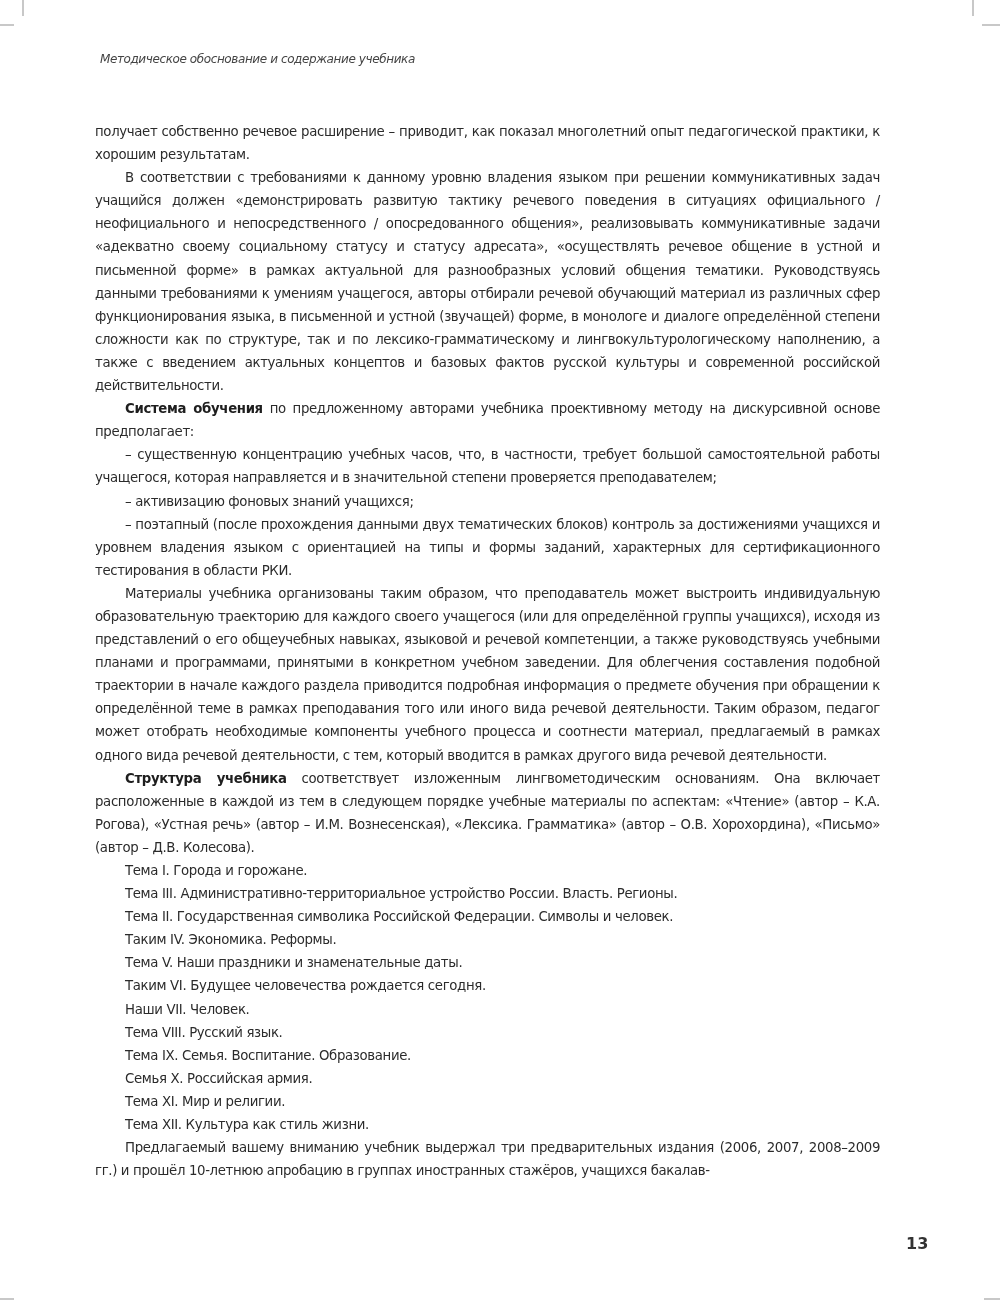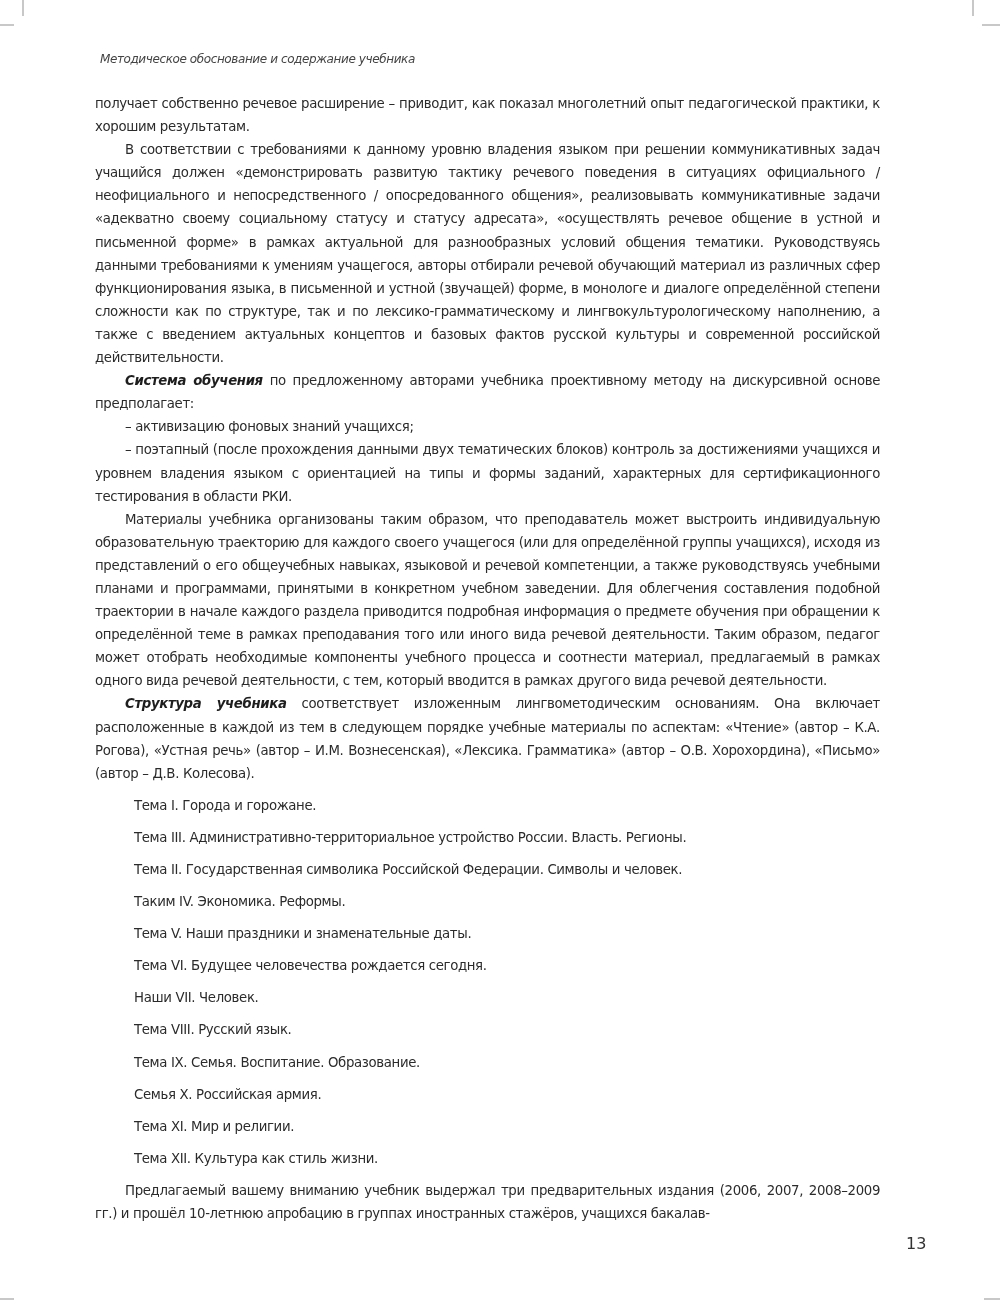--- a/index.html
+++ b/index.html
@@ -5,53 +5,54 @@
   html, body { margin: 0; padding: 0; background: #ffffff; }
   body { width: 1000px; height: 1300px; position: relative; overflow: hidden;
          font-family: "DejaVu Sans", sans-serif; color: #2a2a2a; }
   .crop { position: absolute; background: #c8c8c8; }
   .running-head { position: absolute; left: 100px; top: 52px; font-size: 12px;
                   font-style: italic; color: #444; letter-spacing: -0.4px; }
   .body-text { position: absolute; left: 95px; top: 92px; width: 785px;
                font-size: 13.3px; line-height: 23.1px; text-align: justify;
                letter-spacing: -0.35px; color: #2b2b2b; }
   .body-text p { margin: 0; text-indent: 30px; }
-  .body-text p.noindent { text-indent: 0; }
-  .body-text b { font-weight: bold; color: #1e1e1e; font-style: italic; }
-  .topic { margin: 9px; padding-left: 30px; text-align: left; }
+  .body-text p.noindent { text-indent: 0; margin-top: 28px; }
+  .body-text b { font-weight: bold; color: #1e1e1e; }
+  .topic { margin: 0; padding-left: 30px; text-align: left; }
   .page-number { position: absolute; left: 906px; top: 1234px; font-size: 16px;
-                 color: #333; font-weight: normal; }
+                 color: #333; font-weight: bold; }
 </style>
 </head>
 <body>
 
 <div class="crop" style="left:22px;top:0;width:2px;height:16px;"></div>
 <div class="crop" style="left:0;top:24px;width:14px;height:2px;"></div>
 <div class="crop" style="left:972px;top:0;width:2px;height:16px;"></div>
 <div class="crop" style="left:982px;top:24px;width:18px;height:2px;"></div>
 <div class="crop" style="left:0;top:1298px;width:14px;height:2px;"></div>
 <div class="crop" style="left:984px;top:1298px;width:16px;height:2px;"></div>
 
 <div class="running-head">Методическое обоснование и содержание учебника</div>
 
 <div class="body-text">
   <p class="noindent">получает собственно речевое расширение – приводит, как показал многолетний опыт педагогической практики, к хорошим результатам.</p>
   <p>В соответствии с требованиями к данному уровню владения языком при решении коммуникативных задач учащийся должен «демонстрировать развитую тактику речевого поведения в ситуациях официального / неофициального и непосредственного / опосредованного общения», реализовывать коммуникативные задачи «адекватно своему социальному статусу и статусу адресата», «осуществлять речевое общение в устной и письменной форме» в рамках актуальной для разнообразных условий общения тематики. Руководствуясь данными требованиями к умениям учащегося, авторы отбирали речевой обучающий материал из различных сфер функционирования языка, в письменной и устной (звучащей) форме, в монологе и диалоге определённой степени сложности как по структуре, так и по лексико-грамматическому и лингвокультурологическому наполнению, а также с введением актуальных концептов и базовых фактов русской культуры и современной российской действительности.</p>
   <p><b>Система обучения</b><span> по предложенному авторами учебника проективному методу на дискурсивной основе предполагает:</span></p>
+  <p>– существенную концентрацию учебных часов, что, в частности, требует большой самостоятельной работы учащегося, которая направляется и в значительной степени проверяется преподавателем;</p>
   <p>– активизацию фоновых знаний учащихся;</p>
   <p>– поэтапный (после прохождения данными двух тематических блоков) контроль за достижениями учащихся и уровнем владения языком с ориентацией на типы и формы заданий, характерных для сертификационного тестирования в области РКИ.</p>
   <p>Материалы учебника организованы таким образом, что преподаватель может выстроить индивидуальную образовательную траекторию для каждого своего учащегося (или для определённой группы учащихся), исходя из представлений о его общеучебных навыках, языковой и речевой компетенции, а также руководствуясь учебными планами и программами, принятыми в конкретном учебном заведении. Для облегчения составления подобной траектории в начале каждого раздела приводится подробная информация о предмете обучения при обращении к определённой теме в рамках преподавания того или иного вида речевой деятельности. Таким образом, педагог может отобрать необходимые компоненты учебного процесса и соотнести материал, предлагаемый в рамках одного вида речевой деятельности, с тем, который вводится в рамках другого вида речевой деятельности.</p>
   <p><b>Структура учебника</b><span> соответствует изложенным лингвометодическим основаниям. Она включает расположенные в каждой из тем в следующем порядке учебные материалы по аспектам: «Чтение» (автор – К.А. Рогова), «Устная речь» (автор – И.М. Вознесенская), «Лексика. Грамматика» (автор – О.В. Хорохордина), «Письмо» (автор – Д.В. Колесова).</span></p>
   <div>
     <div class="topic">Тема I. Города и горожане.</div>
     <div class="topic">Тема III. Административно-территориальное устройство России. Власть. Регионы.</div>
     <div class="topic">Тема II. Государственная символика Российской Федерации. Символы и человек.</div>
     <div class="topic">Таким IV. Экономика. Реформы.</div>
     <div class="topic">Тема V. Наши праздники и знаменательные даты.</div>
-    <div class="topic">Тема VI. Будущее человечества рождается сегодня.</div>
+    <div class="topic">Таким VI. Будущее человечества рождается сегодня.</div>
     <div class="topic">Наши VII. Человек.</div>
     <div class="topic">Тема VIII. Русский язык.</div>
     <div class="topic">Тема IX. Семья. Воспитание. Образование.</div>
     <div class="topic">Семья X. Российская армия.</div>
     <div class="topic">Тема XI. Мир и религии.</div>
     <div class="topic">Тема XII. Культура как стиль жизни.</div>
   </div>
   <p>Предлагаемый вашему вниманию учебник выдержал три предварительных издания (2006, 2007, 2008–2009 гг.) и прошёл 10-летнюю апробацию в группах иностранных стажёров, учащихся бакалав-</p>
 </div>
 

